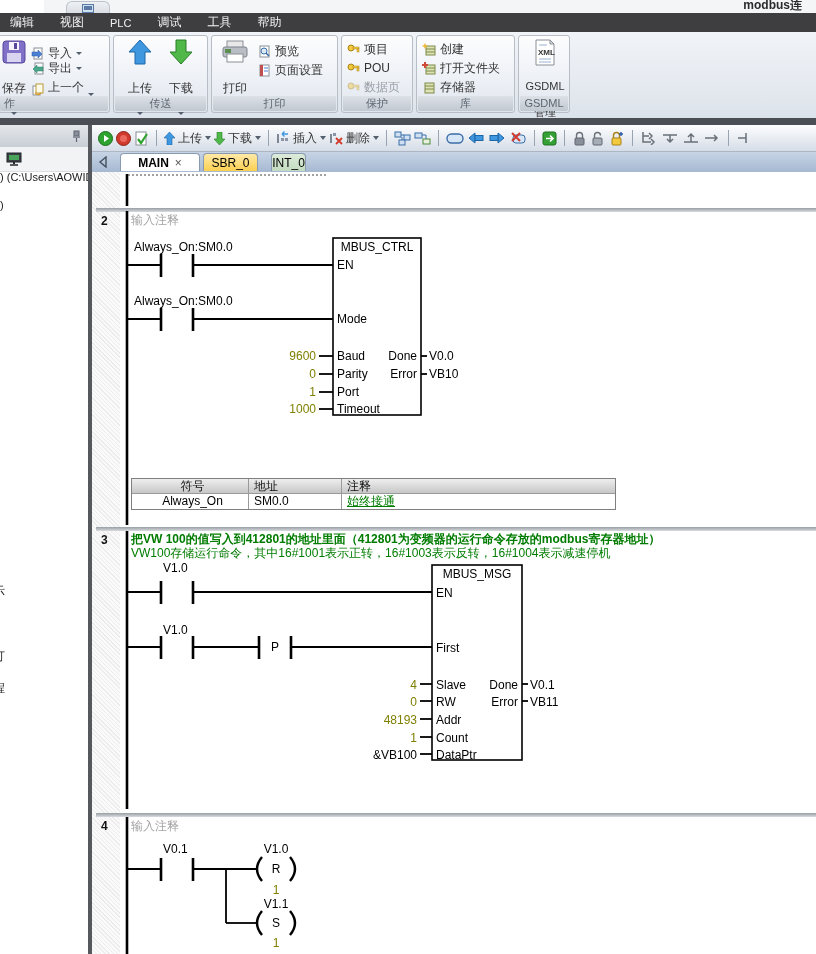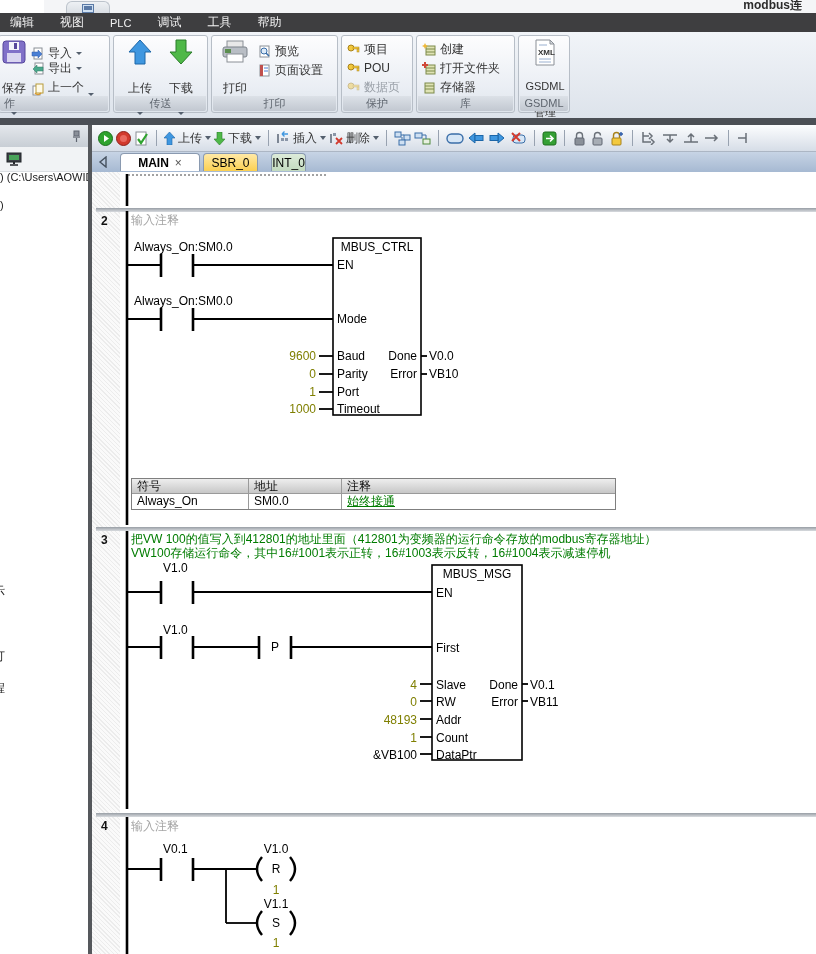--- a/index.html
+++ b/index.html
@@ -61,21 +61,21 @@
   .bar{stroke:#000;stroke-width:2.6;}
   .rail{stroke:#000;stroke-width:2.6;}
   .blk{fill:#fff;stroke:#000;stroke-width:1.6;}
   .paren{fill:none;stroke:#000;stroke-width:2.4;}
   
   .symtable{position:absolute;left:39px;top:306px;width:483px;border:1px solid #7f7f7f;font-size:12px;}
   .strow{display:flex;height:15px;line-height:15px;}
   .stcell{box-sizing:border-box;padding-left:5px;border-right:1px solid #9a9a9a;overflow:hidden;white-space:nowrap;}
   .stcell:last-child{border-right:none;}
   .sthead .stcell{background:linear-gradient(#eeeeee,#c7c7c7);border-bottom:1px solid #9a9a9a;color:#111;}
-  .stc1{width:117px;} .stc2{width:93px;} .stc3{width:273px;}
+  .stc1{width:117px;text-align:center;} .stc2{width:93px;} .stc3{width:273px;}
   .stgreen{color:#007c00;text-decoration:underline;}
   .ic{flex:none;}
 </style>
 </head>
 <body>
 
 <div class="app">
 
   <div class="titlebar">
     <div class="qat-tab">
@@ -424,21 +424,21 @@
 
       <div class="nsep" style="top:36px;"></div>
       <div class="nsep" style="top:355px;"></div>
       <div class="nsep" style="top:641px;"></div>
 
       <div class="nnum" style="top:42px;">2</div>
       <div class="nnum" style="top:361px;">3</div>
       <div class="nnum" style="top:647px;">4</div>
 
       <div class="ncomment" style="top:40px;">输入注释</div>
-      <div class="gcomment" style="top:359px;">把VW 100的值写入到412801的地址里面（412801为变频器的运行命令存放的modbus寄存器地址）</div>
+      <div class="gcomment" style="top:359px;font-weight:bold;">把VW 100的值写入到412801的地址里面（412801为变频器的运行命令存放的modbus寄存器地址）</div>
       <div class="gcomment" style="top:373px;">VW100存储运行命令，其中16#1001表示正转，16#1003表示反转，16#1004表示减速停机</div>
       <div class="ncomment" style="top:646px;">输入注释</div>
 
       <div class="symtable">
         <div class="strow sthead">
           <div class="stcell stc1">符号</div>
           <div class="stcell stc2">地址</div>
           <div class="stcell stc3">注释</div>
         </div>
         <div class="strow">

